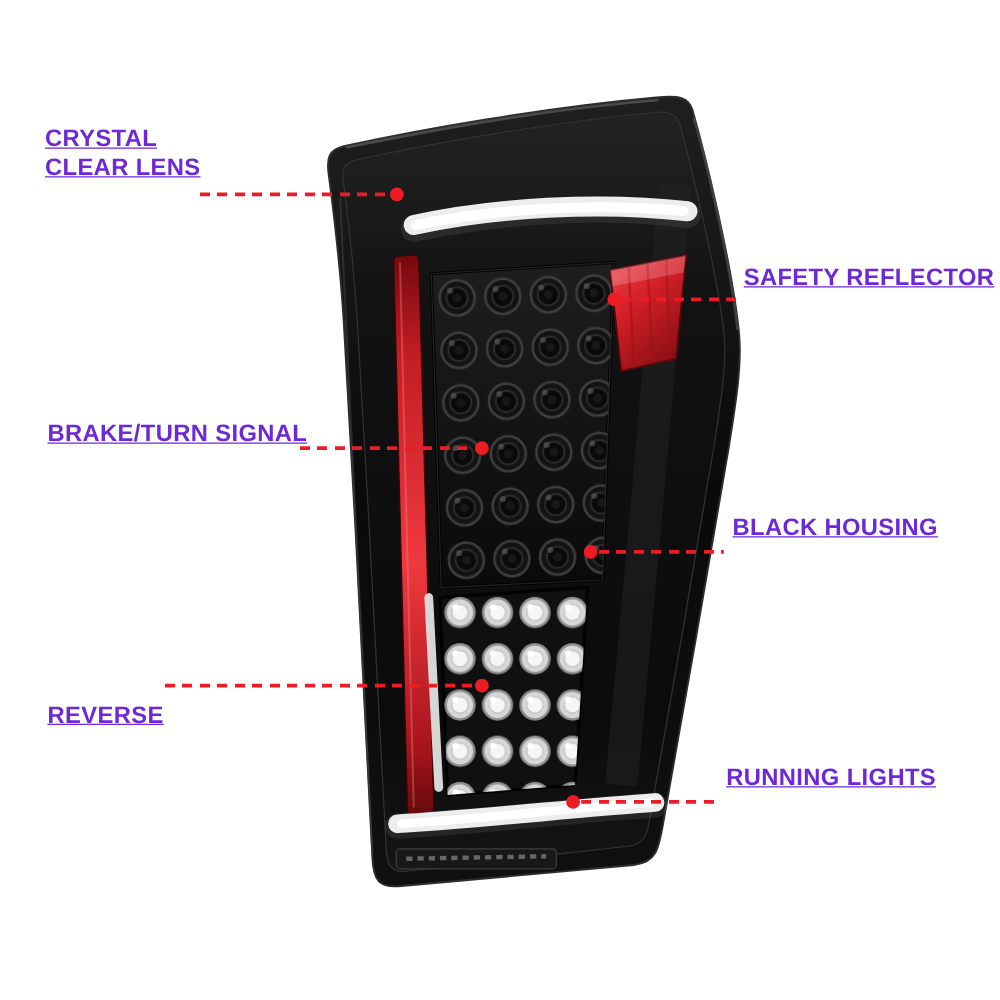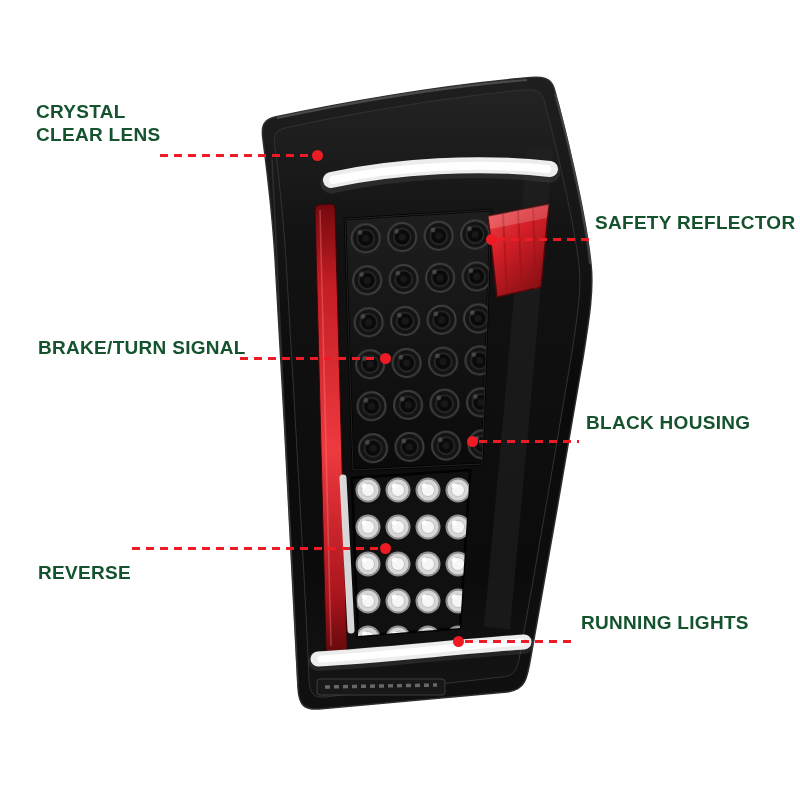--- a/index.html
+++ b/index.html
@@ -12,23 +12,24 @@
   }
   .stage { position:absolute; inset:0; width:800px; height:800px; background:#ffffff; }
 
   .product { position:absolute; left:235px; top:68px; width:365px; height:650px; }
 
   .callout-label {
     position:absolute;
     font-weight:700;
     font-size:19px;
     line-height:23px;
-    color:#14532d;
+    color:#6d28d9;
     letter-spacing:.3px;
     white-space:nowrap;
+    text-decoration:underline;
   }
   .wrap { white-space:normal; }
   .callout-line {
     position:absolute;
     height:3px;
     background:repeating-linear-gradient(90deg,#ed1c24 0 8px, transparent 8px 14px);
   }
   .callout-dot {
     position:absolute;
     width:11px; height:11px;

